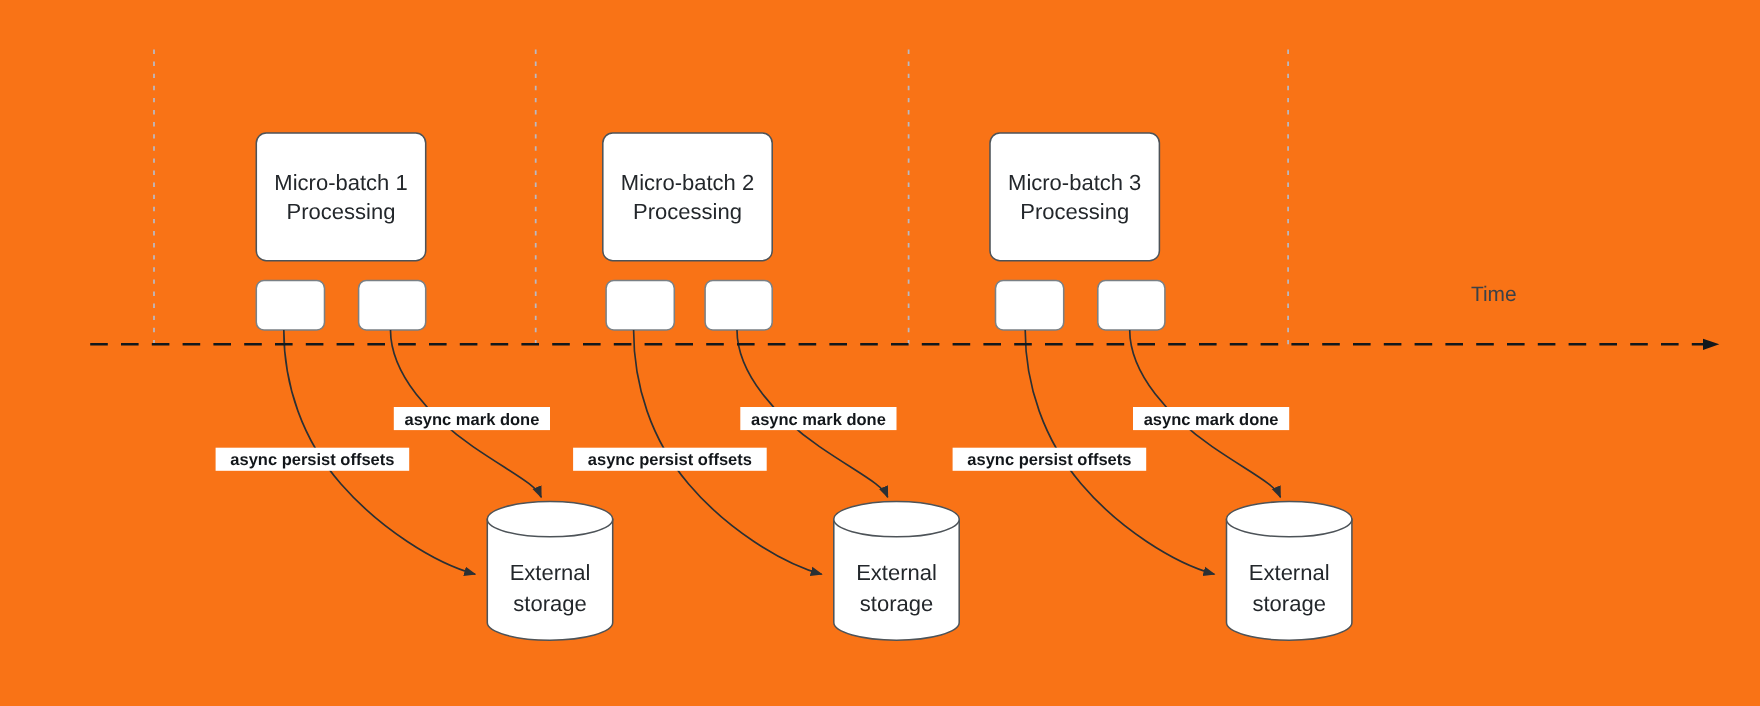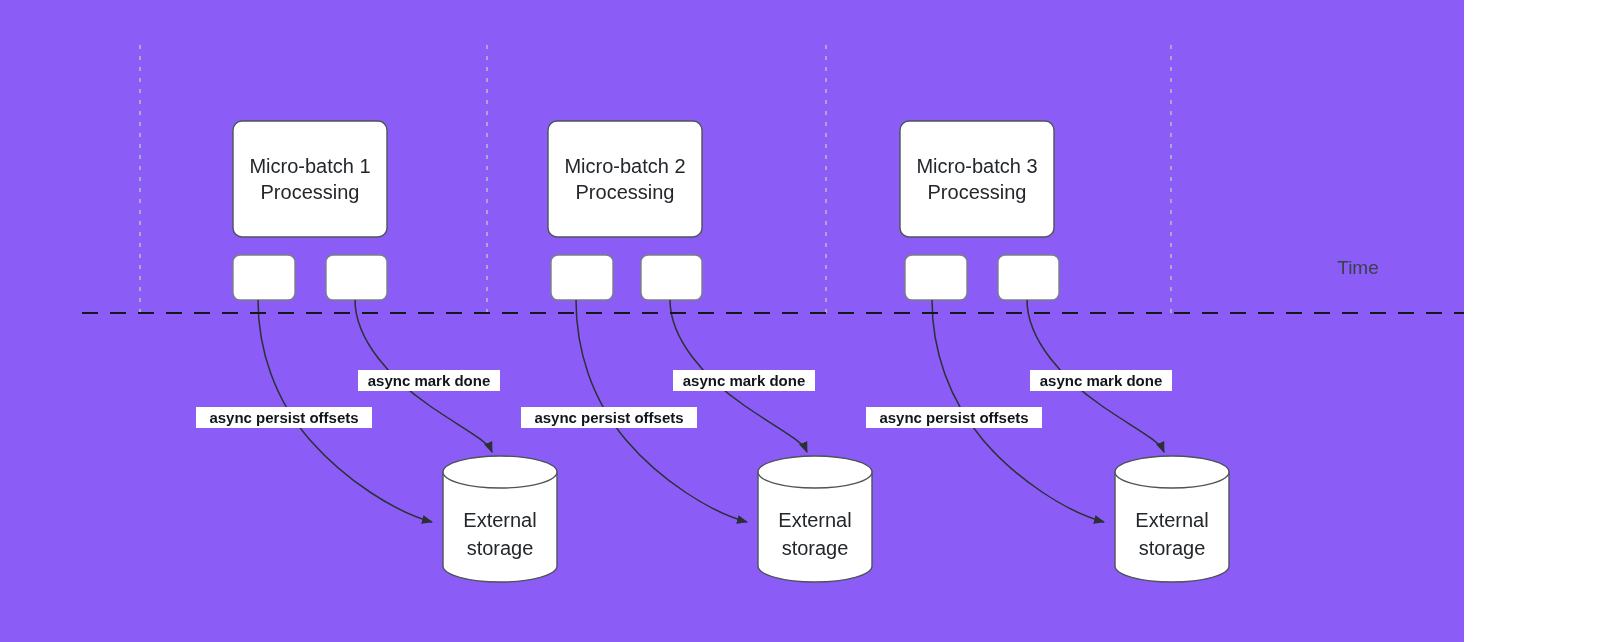--- a/index.html
+++ b/index.html
@@ -5,23 +5,23 @@
   html, body {
     margin: 0;
     padding: 0;
     background: #ffffff;
   }
   body {
     font-family: "Liberation Sans", sans-serif;
   }
   #canvas {
     position: relative;
-    width: 1464px;
+    width: 1600px;
     height: 642px;
-    background: #8b5cf6;
+    background: #f97316;
     overflow: hidden;
   }
   #diagram-svg {
     position: absolute;
     left: 0;
     top: 0;
     width: 1600px;
     height: 642px;
   }
   .batch-label {

